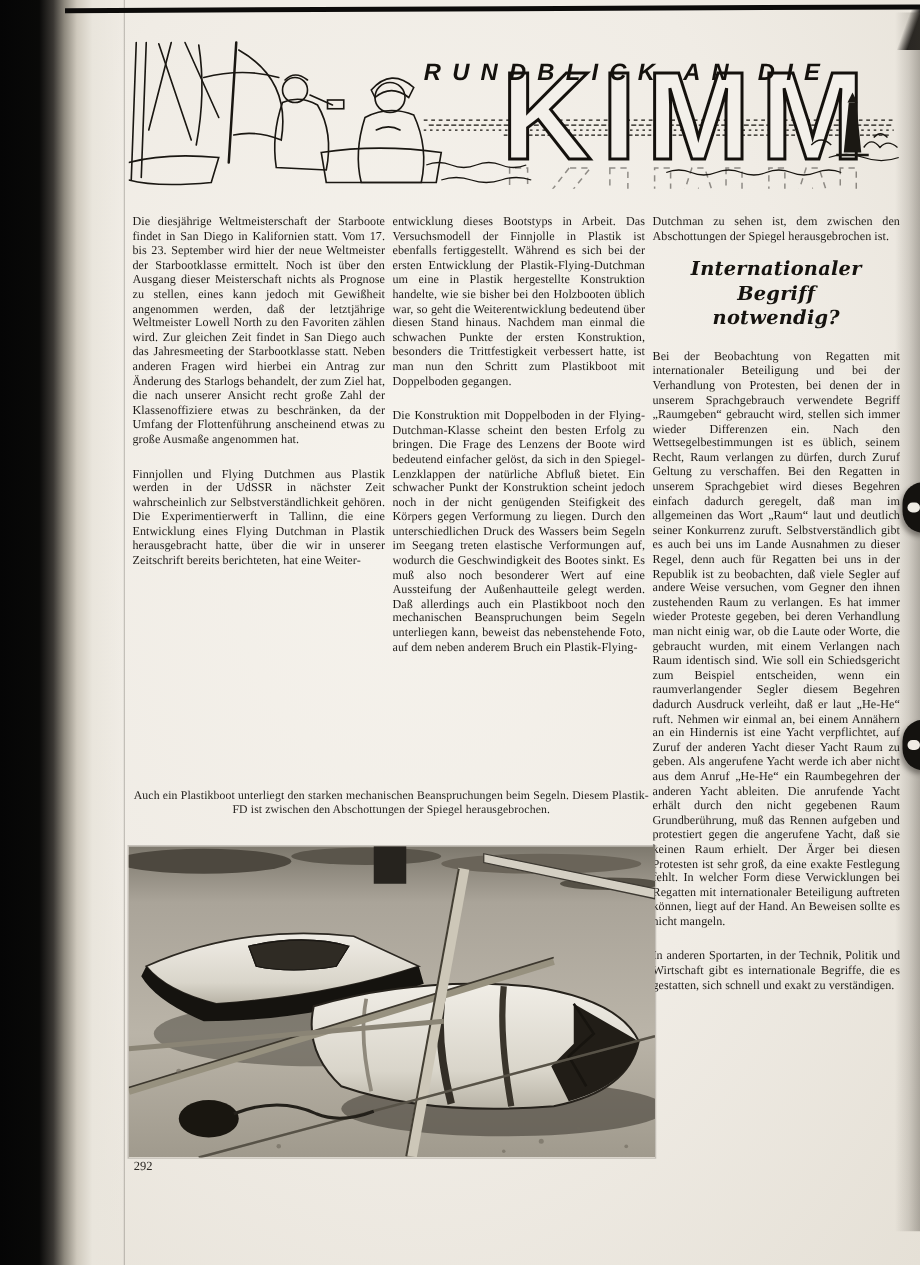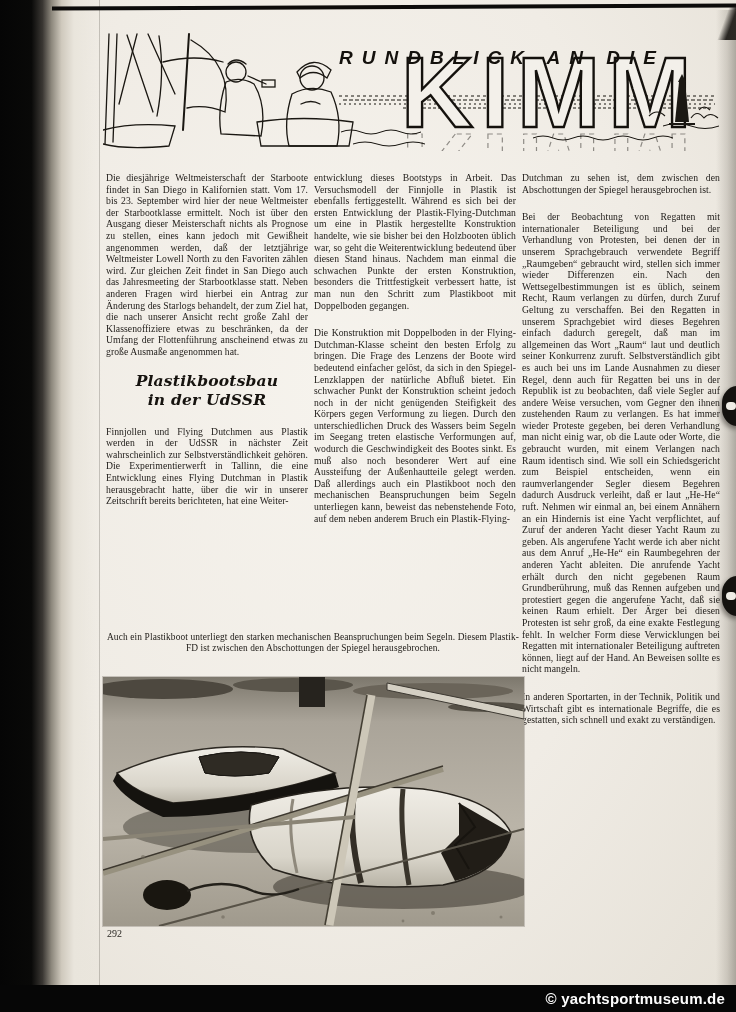--- a/index.html
+++ b/index.html
@@ -110,32 +110,32 @@
 
       <path d="M154,90 Q200,83 250,90 L246,114 L158,114 Z"></path>
       <path d="M0,98 Q30,90 72,94 L66,114 Q22,118 0,112"></path>
     </g>
 
     <text x="236" y="32" font-family="Liberation Sans, sans-serif" font-weight="bold" font-style="italic" font-size="19" letter-spacing="9" fill="#14110d">RUNDBLICK AN DIE</text>
   </svg>
 
   <div class="col col-1">
     <p>Die diesjährige Weltmeisterschaft der Starboote findet in San Diego in Kalifornien statt. Vom 17. bis 23. September wird hier der neue Weltmeister der Starbootklasse ermittelt. Noch ist über den Ausgang dieser Meisterschaft nichts als Prognose zu stellen, eines kann jedoch mit Gewißheit angenommen werden, daß der letztjährige Weltmeister Lowell North zu den Favoriten zählen wird. Zur gleichen Zeit findet in San Diego auch das Jahresmeeting der Starbootklasse statt. Neben anderen Fragen wird hierbei ein Antrag zur Änderung des Starlogs behandelt, der zum Ziel hat, die nach unserer Ansicht recht große Zahl der Klassenoffiziere etwas zu beschränken, da der Umfang der Flottenführung anscheinend etwas zu große Ausmaße angenommen hat.</p>
-    <div class="head head-mid">Plastikbootsbau
-in der UdSSR</div>
     <p>Finnjollen und Flying Dutchmen aus Plastik werden in der UdSSR in nächster Zeit wahrscheinlich zur Selbstverständlichkeit gehören. Die Experimentierwerft in Tallinn, die eine Entwicklung eines Flying Dutchman in Plastik herausgebracht hatte, über die wir in unserer Zeitschrift bereits berichteten, hat eine Weiter-</p>
   </div>
 
   <div class="col col-2">
     <p>entwicklung dieses Bootstyps in Arbeit. Das Versuchsmodell der Finnjolle in Plastik ist ebenfalls fertiggestellt. Während es sich bei der ersten Entwicklung der Plastik-Flying-Dutchman um eine in Plastik hergestellte Konstruktion handelte, wie sie bisher bei den Holzbooten üblich war, so geht die Weiterentwicklung bedeutend über diesen Stand hinaus. Nachdem man einmal die schwachen Punkte der ersten Konstruktion, besonders die Trittfestigkeit verbessert hatte, ist man nun den Schritt zum Plastikboot mit Doppelboden gegangen.</p>
     <p>Die Konstruktion mit Doppelboden in der Flying-Dutchman-Klasse scheint den besten Erfolg zu bringen. Die Frage des Lenzens der Boote wird bedeutend einfacher gelöst, da sich in den Spiegel-Lenzklappen der natürliche Abfluß bietet. Ein schwacher Punkt der Konstruktion scheint jedoch noch in der nicht genügenden Steifigkeit des Körpers gegen Verformung zu liegen. Durch den unterschiedlichen Druck des Wassers beim Segeln im Seegang treten elastische Verformungen auf, wodurch die Geschwindigkeit des Bootes sinkt. Es muß also noch besonderer Wert auf eine Aussteifung der Außenhautteile gelegt werden. Daß allerdings auch ein Plastikboot noch den mechanischen Beanspruchungen beim Segeln unterliegen kann, beweist das nebenstehende Foto, auf dem neben anderem Bruch ein Plastik-Flying-</p>
   </div>
 
   <div class="col col-3">
     <p>Dutchman zu sehen ist, dem zwischen den Abschottungen der Spiegel herausgebrochen ist.</p>
+    <div class="head">Internationaler Begriff
+notwendig?</div>
     <p>Bei der Beobachtung von Regatten mit internationaler Beteiligung und bei der Verhandlung von Protesten, bei denen der in unserem Sprachgebrauch verwendete Begriff „Raumgeben“ gebraucht wird, stellen sich immer wieder Differenzen ein. Nach den Wettsegelbestimmungen ist es üblich, seinem Recht, Raum verlangen zu dürfen, durch Zuruf Geltung zu verschaffen. Bei den Regatten in unserem Sprachgebiet wird dieses Begehren einfach dadurch geregelt, daß man im allgemeinen das Wort „Raum“ laut und deutlich seiner Konkurrenz zuruft. Selbstverständlich gibt es auch bei uns im Lande Ausnahmen zu dieser Regel, denn auch für Regatten bei uns in der Republik ist zu beobachten, daß viele Segler auf andere Weise versuchen, vom Gegner den ihnen zustehenden Raum zu verlangen. Es hat immer wieder Proteste gegeben, bei deren Verhandlung man nicht einig war, ob die Laute oder Worte, die gebraucht wurden, mit einem Verlangen nach Raum identisch sind. Wie soll ein Schiedsgericht zum Beispiel entscheiden, wenn ein raumverlangender Segler diesem Begehren dadurch Ausdruck verleiht, daß er laut „He-He“ ruft. Nehmen wir einmal an, bei einem Annähern an ein Hindernis ist eine Yacht verpflichtet, auf Zuruf der anderen Yacht dieser Yacht Raum zu geben. Als angerufene Yacht werde ich aber nicht aus dem Anruf „He-He“ ein Raumbegehren der anderen Yacht ableiten. Die anrufende Yacht erhält durch den nicht gegebenen Raum Grundberührung, muß das Rennen aufgeben und protestiert gegen die angerufene Yacht, daß sie keinen Raum erhielt. Der Ärger bei diesen Protesten ist sehr groß, da eine exakte Festlegung fehlt. In welcher Form diese Verwicklungen bei Regatten mit internationaler Beteiligung auftreten können, liegt auf der Hand. An Beweisen sollte es nicht mangeln.</p>
     <p>In anderen Sportarten, in der Technik, Politik und Wirtschaft gibt es internationale Begriffe, die es gestatten, sich schnell und exakt zu verständigen.</p>
   </div>
 
   <div class="caption">Auch ein Plastikboot unterliegt den starken mechanischen Beanspruchungen beim Segeln. Diesem Plastik-FD ist zwischen den Abschottungen der Spiegel herausgebrochen.</div>
 
   <svg class="photo" viewBox="0 0 421 249">
     <defs>
       <linearGradient id="sand" x1="0" y1="0" x2="0" y2="1">
         <stop offset="0" stop-color="#7d786d"></stop>
@@ -202,16 +202,13 @@
   <div class="pagenum">292</div>
 
   <div class="spine"></div>
   <div class="spine-crease"></div>
   <div class="top-edge"></div>
   <div class="corner-shadow"></div>
   <div class="right-edge"></div>
   <div class="clip clip1"></div>
   <div class="clip clip2"></div>
 
-  <div class="bar">
-    <span class="wm">© yachtsportmuseum.de</span>
-  </div>
 </div>
 
 </body></html>

